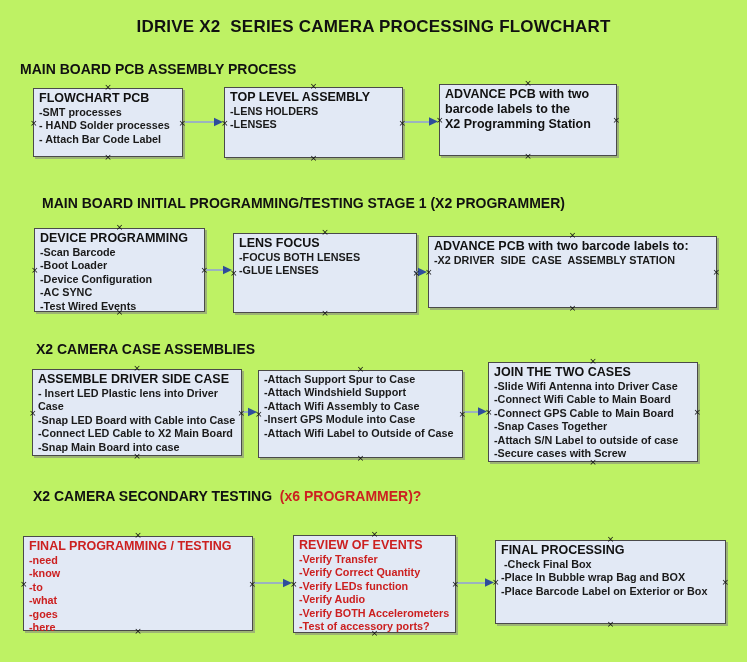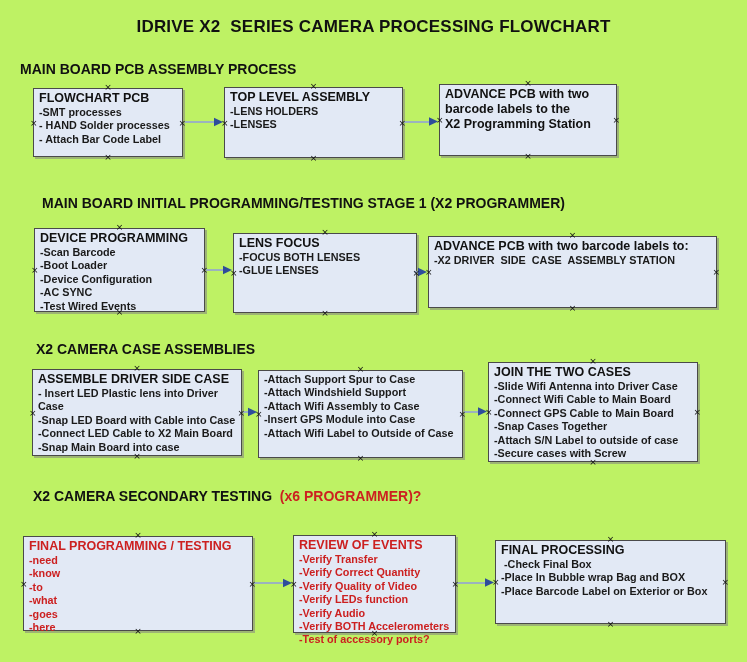--- a/index.html
+++ b/index.html
@@ -160,21 +160,20 @@
   <span class="cx cx-t">×</span>
       <span class="cx cx-b">×</span>
       <span class="cx cx-l">×</span>
       <span class="cx cx-r">×</span>
     </div>
 
   <div class="box red-box" style="left:293px;top:535px;width:163px;height:98px;">
     <div class="box-title">REVIEW OF EVENTS</div>
     <div class="box-item">-Verify Transfer</div>
     <div class="box-item">-Verify Correct Quantity</div>
-    <div class="box-item">-Verify Quality of Video</div>
     <div class="box-item">-Verify LEDs function</div>
     <div class="box-item">-Verify Audio</div>
     <div class="box-item">-Verify BOTH Accelerometers</div>
     <div class="box-item">-Test of accessory ports?</div>
   <span class="cx cx-t">×</span>
       <span class="cx cx-b">×</span>
       <span class="cx cx-l">×</span>
       <span class="cx cx-r">×</span>
     </div>
 

